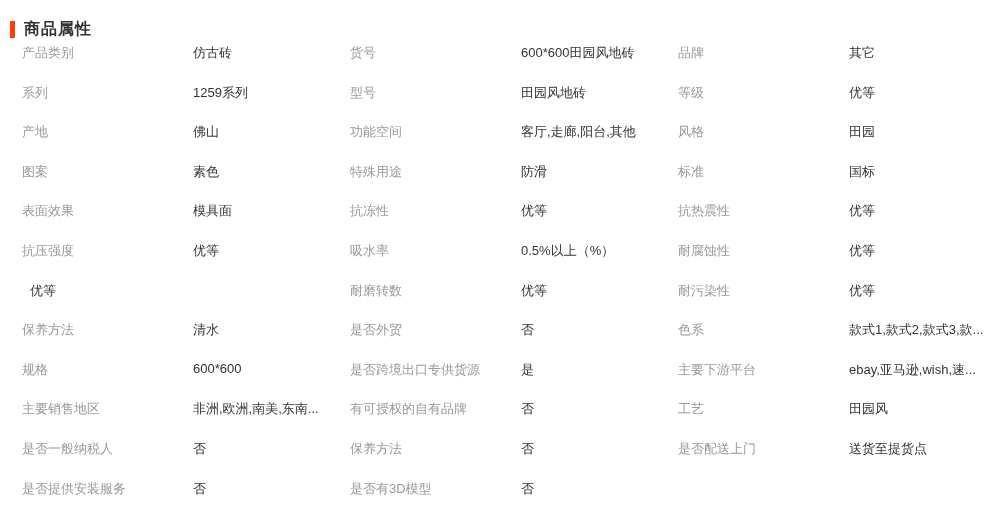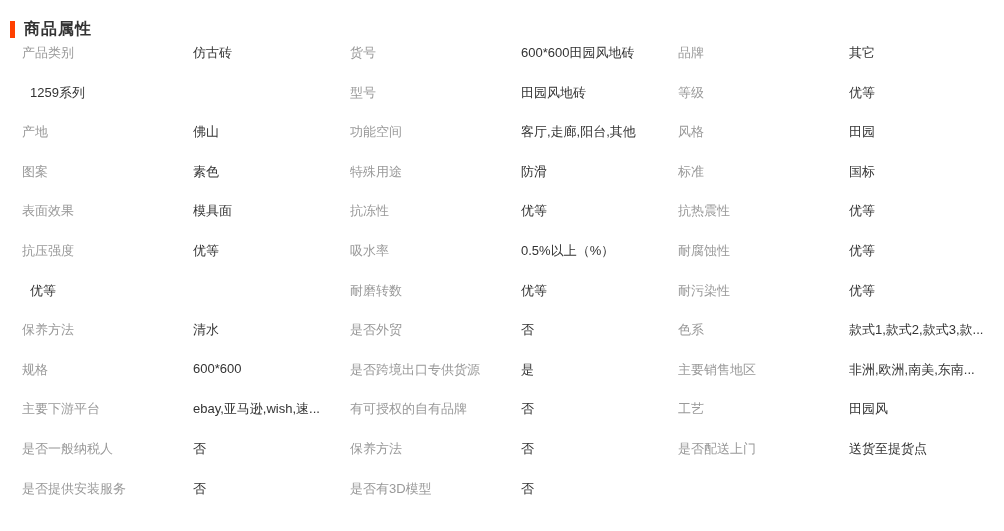--- a/index.html
+++ b/index.html
@@ -73,20 +73,21 @@
   <div class="cell">
       <span class="attr-label">货号</span>
       <span class="attr-value">600*600田园风地砖</span>
     </div>
   <div class="cell">
       <span class="attr-label">品牌</span>
       <span class="attr-value">其它</span>
     </div>
 
   <div class="cell">
+      <span class="attr-label">系列</span>
       <span class="attr-value">1259系列</span>
     </div>
   <div class="cell">
       <span class="attr-label">型号</span>
       <span class="attr-value">田园风地砖</span>
     </div>
   <div class="cell">
       <span class="attr-label">等级</span>
       <span class="attr-value">优等</span>
     </div>
@@ -170,28 +171,28 @@
 
   <div class="cell">
       <span class="attr-label">规格</span>
       <span class="attr-value">600*600</span>
     </div>
   <div class="cell">
       <span class="attr-label">是否跨境出口专供货源</span>
       <span class="attr-value">是</span>
     </div>
   <div class="cell">
+      <span class="attr-label">主要下游平台</span>
+      <span class="attr-value">ebay,亚马逊,wish,速...</span>
+    </div>
+
+  <div class="cell">
       <span class="attr-label">主要销售地区</span>
       <span class="attr-value">非洲,欧洲,南美,东南...</span>
     </div>
-
-  <div class="cell">
-      <span class="attr-label">主要下游平台</span>
-      <span class="attr-value">ebay,亚马逊,wish,速...</span>
-    </div>
   <div class="cell">
       <span class="attr-label">有可授权的自有品牌</span>
       <span class="attr-value">否</span>
     </div>
   <div class="cell">
       <span class="attr-label">工艺</span>
       <span class="attr-value">田园风</span>
     </div>
 
   <div class="cell">

